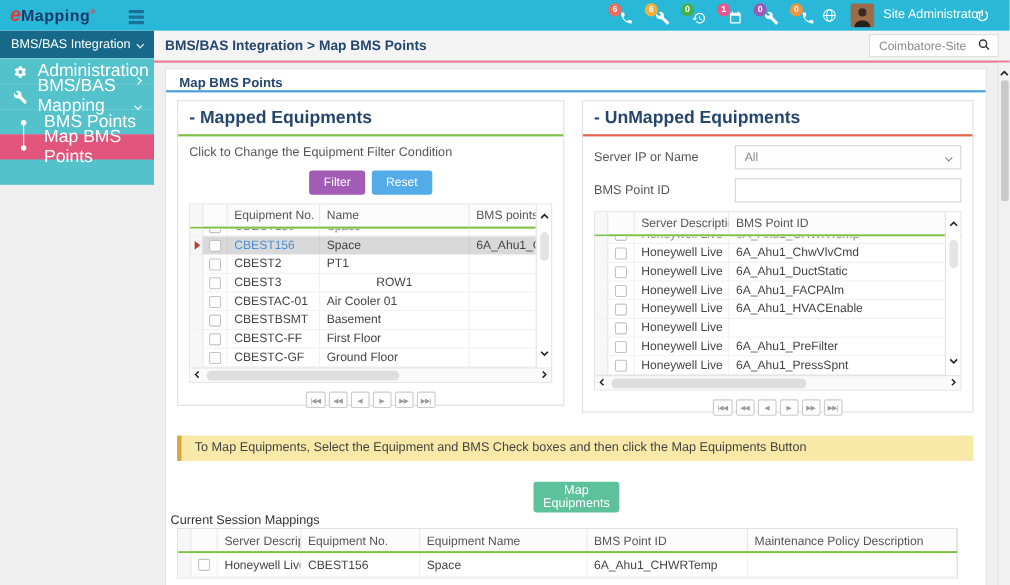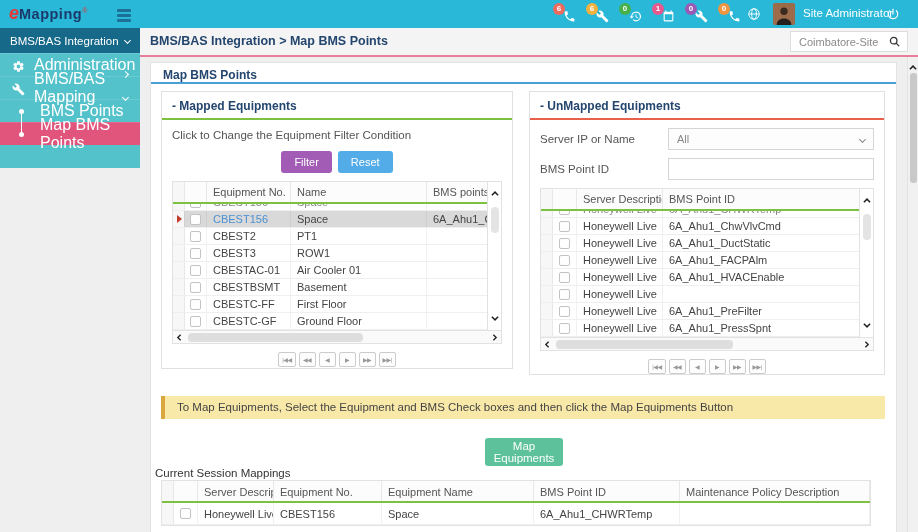--- a/index.html
+++ b/index.html
@@ -53,21 +53,21 @@
 .chev.gray{border-color:#888}
 
 
 .main{position:absolute;left:150px;top:62px;width:747px;height:470px;background:#fff;border:1px solid #e3e3e3;border-bottom:none}
 .tabtitle{position:absolute;left:12px;top:5px;font-size:12px;font-weight:bold;color:#24466e}
 .blueline{position:absolute;left:0;top:19px;width:100%;height:2px;background:#4b9fd9}
 
 .panel{position:absolute;background:#fff;border:1px solid #e0e0e0}
 .panel.mapped{left:10px;top:28px;width:352px;height:278px}
 .panel.unmapped{left:378px;top:28px;width:356px;height:284px}
-.ptitle{font-size:12px;font-weight:bold;color:#24466e;padding:7px 10px 5px}
+.ptitle{font-size:16px;font-weight:bold;color:#24466e;padding:7px 10px 5px}
 .ptitle.green{border-bottom:2px solid #7cc142}
 .ptitle.red{border-bottom:2px solid #e8604a}
 .hint{font-size:11.5px;color:#555;padding:9px 10px 0;cursor:pointer}
 .btnrow{display:flex;justify-content:center;gap:6px;margin-top:10px}
 .btn{border:none;border-radius:3px;color:#fff;font-size:11px;padding:5px 13px;font-family:"Liberation Sans",sans-serif;cursor:pointer}
 .btn.purple{background:#a35cb5}
 .btn.blue{background:#53ace8}
 
 .frow{display:flex;align-items:center;margin:8px 10px 0;height:22px}
 .frow label{width:128px;font-size:11.5px;color:#555}
@@ -277,21 +277,21 @@
             <div class="tcell " style="width: 84px; flex: 0 0 auto;">CBEST2</div>
             <div class="tcell " style="width: 136px; flex: 0 0 auto;">PT1</div>
             <div class="tcell " style="width: 64px; flex: 0 0 auto;"></div>
           </div>
           <div class="trow">
             <div class="tcell markcell" style="width: 12px; flex: 0 0 auto;"></div>
             <div class="tcell cbcell" style="width: 22px; flex: 0 0 auto;">
               <span class="cb"></span>
             </div>
             <div class="tcell " style="width: 84px; flex: 0 0 auto;">CBEST3</div>
-            <div class="tcell " style="width: 136px; flex: 0 0 auto;">ROW1</div>
+            <div class="tcell " style="width: 136px; flex: 0 0 auto; text-align: center;">ROW1</div>
             <div class="tcell " style="width: 64px; flex: 0 0 auto;"></div>
           </div>
           <div class="trow">
             <div class="tcell markcell" style="width: 12px; flex: 0 0 auto;"></div>
             <div class="tcell cbcell" style="width: 22px; flex: 0 0 auto;">
               <span class="cb"></span>
             </div>
             <div class="tcell " style="width: 84px; flex: 0 0 auto;">CBESTAC-01</div>
             <div class="tcell " style="width: 136px; flex: 0 0 auto;">Air Cooler 01</div>
             <div class="tcell " style="width: 64px; flex: 0 0 auto;"></div>

